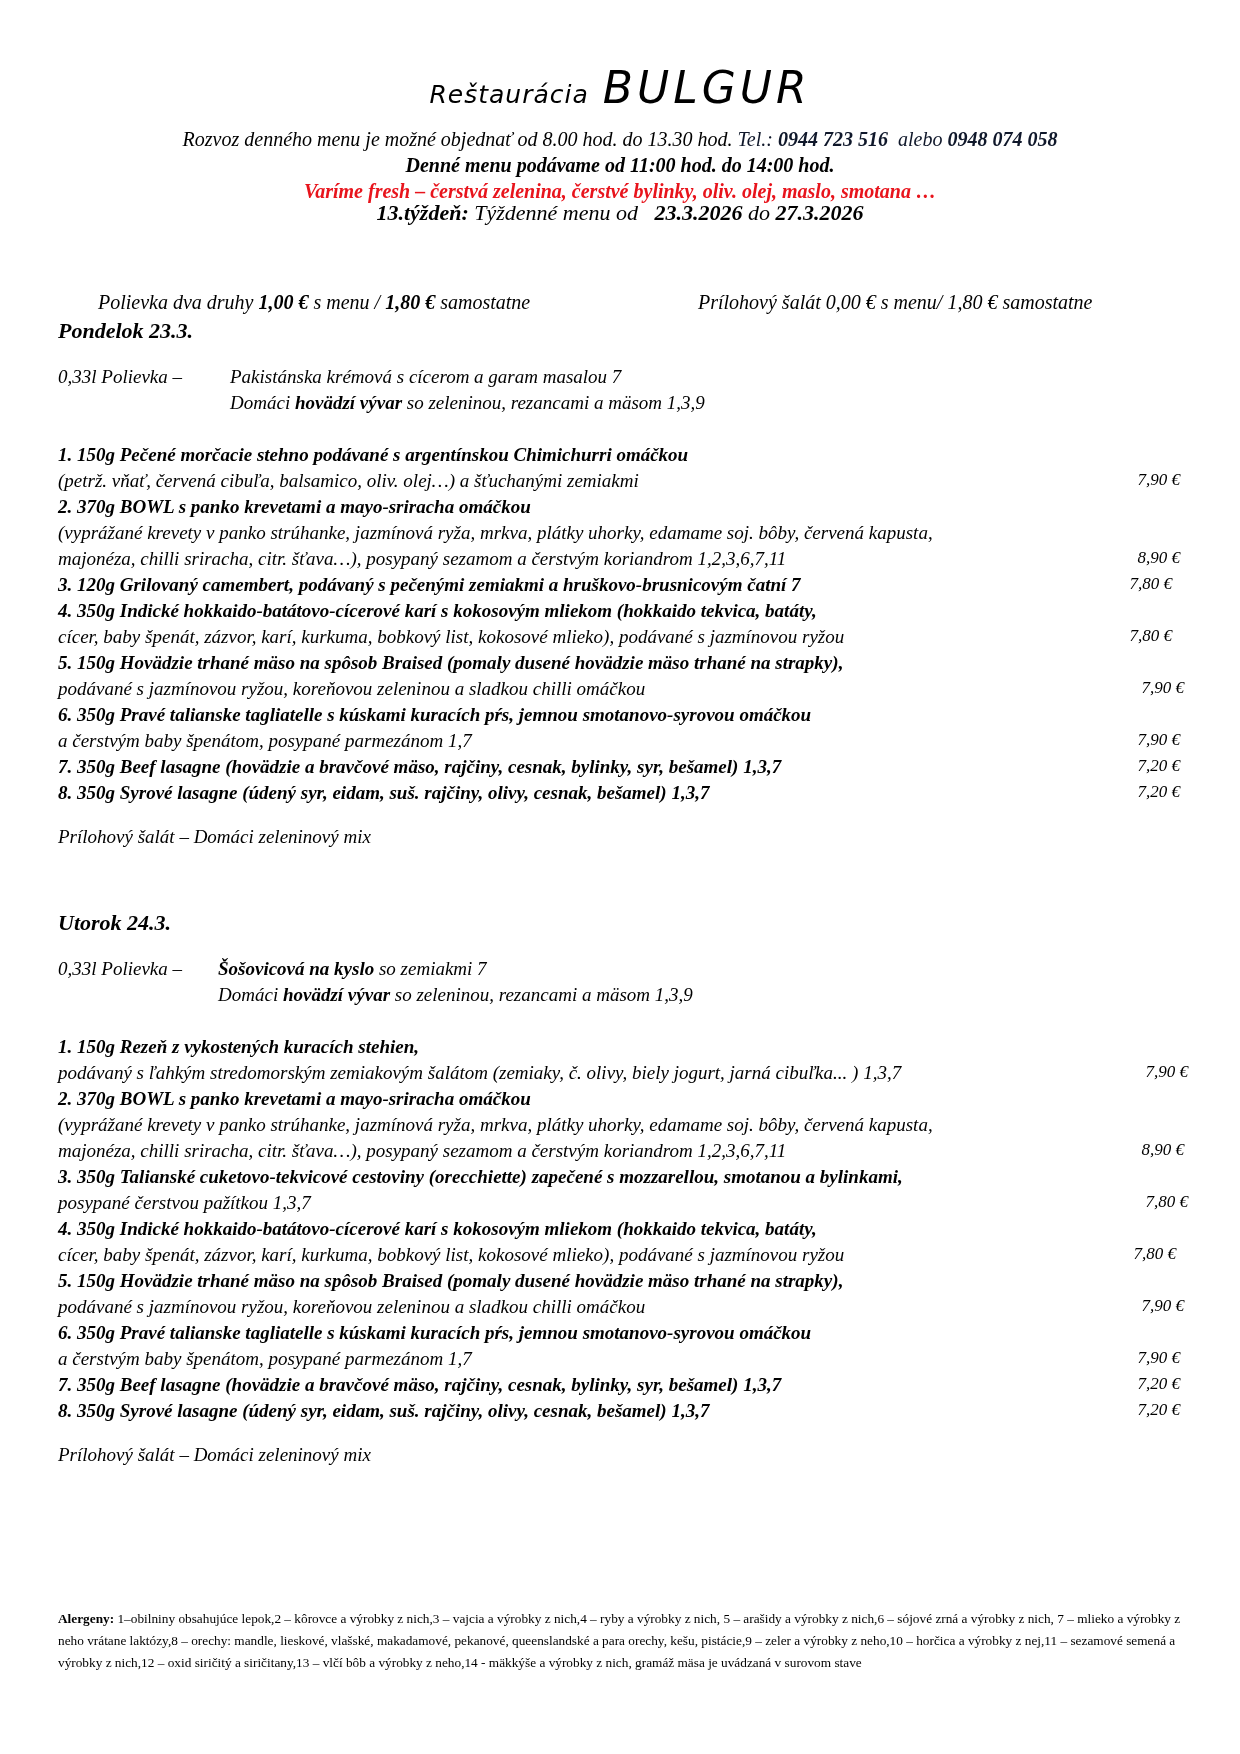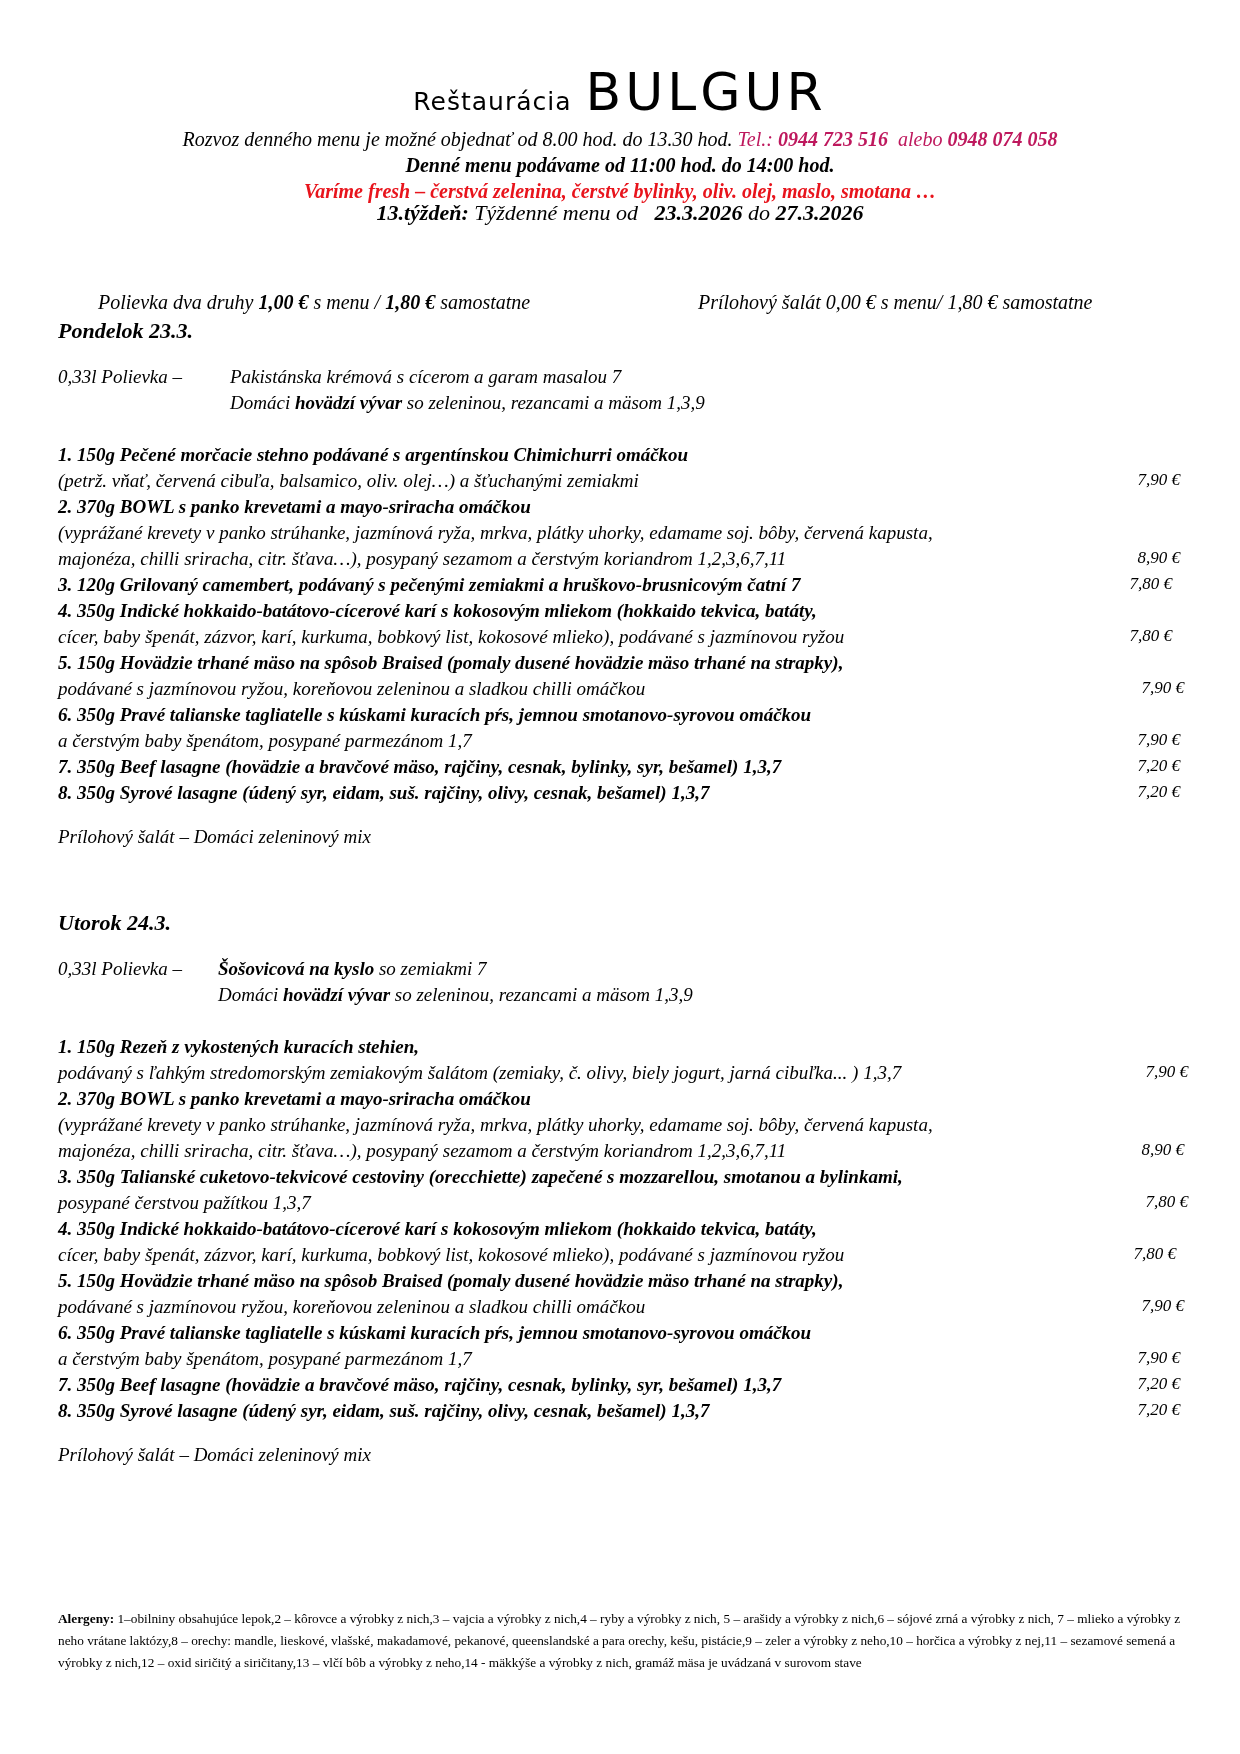--- a/index.html
+++ b/index.html
@@ -1,27 +1,27 @@
 <!DOCTYPE html>
 <html><head>
 <meta charset="utf-8">
 <style>
   html, body { margin:0; padding:0; background:#ffffff; }
   body { width:1240px; height:1754px; position:relative; overflow:hidden;
          font-family:"Liberation Serif", "DejaVu Serif", serif; color:#000; }
   .abs { position:absolute; white-space:nowrap; }
   .title { left:0; width:1240px; top:62px; text-align:center; }
-  .title .small { font-family:"DejaVu Sans", sans-serif; font-size:25px; letter-spacing:1px;margin-top:44px; }
-  .title .big { font-family:"DejaVu Sans", sans-serif; font-size:52px; letter-spacing:4px; margin-left:14px; }
+  .title .small { font-family:"DejaVu Sans", sans-serif; font-size:25px; font-style:italic; letter-spacing:1px;margin-top:44px; }
+  .title .big { font-family:"DejaVu Sans", sans-serif; font-size:44px; font-style:italic; letter-spacing:4px; margin-left:14px; }
   .center { left:0; width:1240px; text-align:center; font-style:italic; }
   .l1 { top:128px; font-size:20px; }
   .l2 { top:154px; font-size:20px; font-weight:bold; }
   .l3 { top:180px; font-size:20px; font-weight:bold; color:#e8141c; }
   .l4 { top:200px; font-size:22px; }
-  .red { color:#be185d; }
+  .red { color:#0f172a; }
   .b { font-weight:bold; }
   .price-line { top:262px; font-size:20px; font-style:italic;margin-top:29px; }
   .day { font-size:22px; font-weight:bold; font-style:italic; left:58px; }
   .row { left:58px; font-size:19px; font-style:italic; }
   .price { font-size:17px; font-style:italic; text-align:right; width:90px; }
   .aller { left:58px; font-size:13.3px; line-height:22px; width:1130px; white-space:normal; top:1608px; }
 </style>
 </head>
 <body>
 

